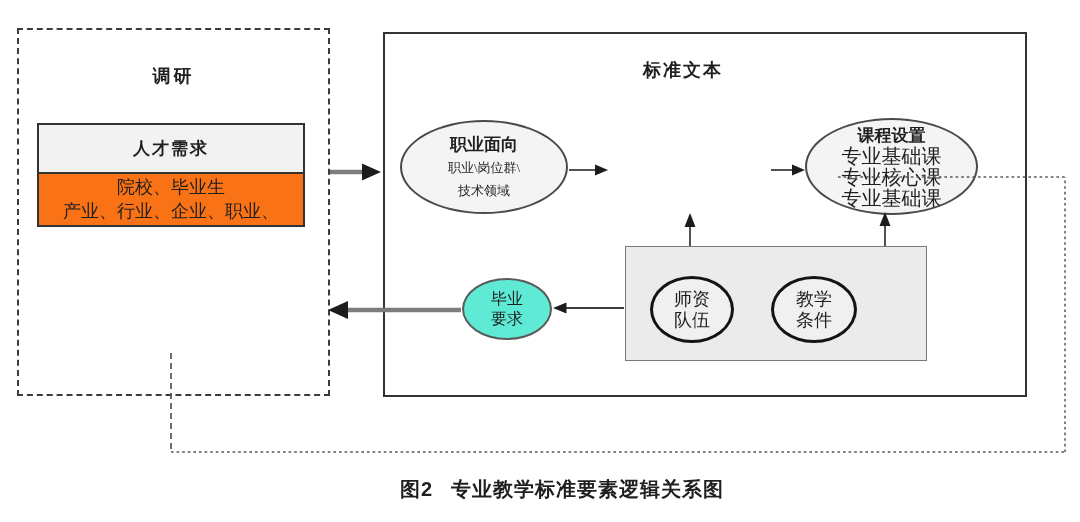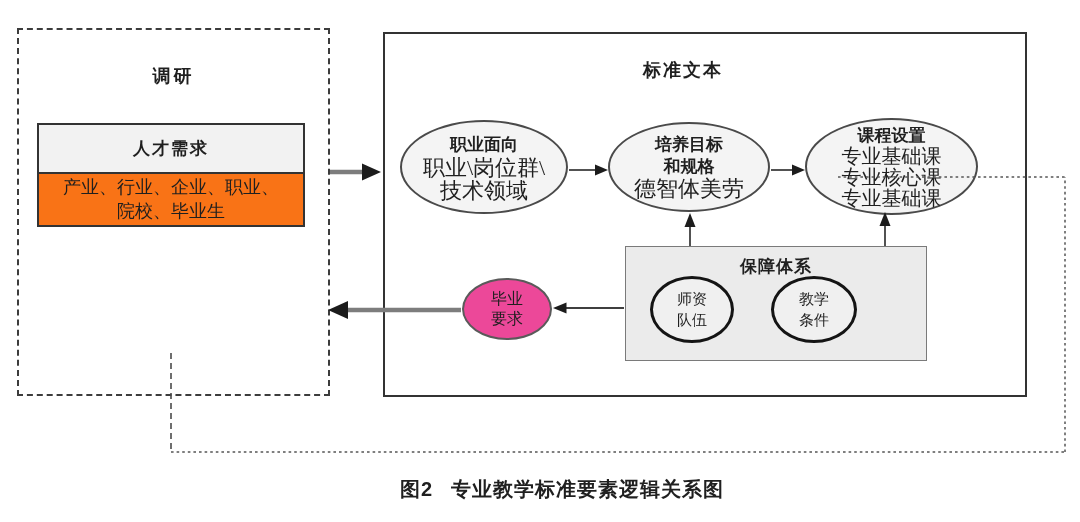--- a/index.html
+++ b/index.html
@@ -44,46 +44,46 @@
   .standard-title {
     position:absolute; left:0; right:0; top:24px; text-align:center;
     transform:translateX(-22px); font-weight:bold; font-size:18px; letter-spacing:2px;
   }
   .oval {
     position:absolute; border-radius:50%; box-sizing:border-box;
     background:var(--oval-fill,#f4f4f4); border:2px solid #4a4a4a;
     display:flex; flex-direction:column; align-items:center; justify-content:center;
   }
   .oval .t { font-weight:bold; font-size:17px; }
-  .oval .l { font-family:"Liberation Serif", serif; font-size:22px; }
+  .oval .l { font-family:"Liberation Serif", serif; font-size:13px; }
   #career     { left:15px;  top:86px; width:168px; height:94px; line-height:23px; }
   #goal       { left:223px; top:88px; width:162px; height:90px; line-height:22px; }
   #curriculum { left:420px; top:84px; width:173px; height:97px; line-height:21px; }
   #curriculum .l { font-size:20px; }
 
   .guarantee {
     position:absolute; left:240px; top:212px; width:302px; height:115px; box-sizing:border-box;
     background:var(--guarantee-fill,#ebebeb); border:1.5px solid #7a7a7a;
   }
   .guarantee-title {
     position:absolute; left:0; right:0; top:8px; text-align:center;
     font-weight:bold; font-size:17px; letter-spacing:1px;
   }
   .g-oval {
     position:absolute; border-radius:50%; box-sizing:border-box;
     border:3px solid #141414; background:#f0f0f0;
     display:flex; flex-direction:column; align-items:center; justify-content:center;
-    font-family:"Liberation Serif", serif; font-size:15px; line-height:21px; text-align:center;
+    font-family:"Liberation Serif", serif; font-size:18px; line-height:21px; text-align:center;
   }
   #teacher   { left:24px;  top:29px; width:84px; height:67px; }
   #condition { left:145px; top:29px; width:86px; height:67px; }
 
   #graduation {
     left:77px; top:244px; width:90px; height:62px;
-    background:#ec4899; border:2px solid #5a5a5a;
+    background:#5eead4; border:2px solid #5a5a5a;
     font-size:16px; line-height:20px;
   }
   #graduation .l { font-size:16px; }
 
   
   .overlay { position:absolute; left:0; top:0; z-index:5; pointer-events:none; }
   .ln    { stroke:var(--line-color,#3f3f3f); stroke-width:1.8; }
   .thick { stroke:var(--thick-arrow,#7d7d7d); stroke-width:4.5; }
   .hd    { fill:var(--arrow-head,#1c1c1c); stroke:none; }
   .dash  { stroke:#4a4a4a; stroke-width:1.6; stroke-dasharray:6 4; fill:none; }
@@ -100,51 +100,45 @@
 <body>
 
 <div class="stage">
 
   <div class="survey-box">
     <div class="panel-title">调研</div>
 
     <div class="databox talent">
       <div class="hdr">人才需求</div>
       <div class="bdy serif">
+        <span>院校、毕业生</span>
         <span>产业、行业、企业、职业、</span>
-        <span>院校、毕业生</span>
       </div>
     </div>
 
   </div>
 
   <div class="standard-box">
     <div class="standard-title">标准文本</div>
 
     <div class="oval" id="career">
       <div class="t">职业面向</div>
       <div class="l">职业\岗位群\</div>
       <div class="l">技术领域</div>
     </div>
 
-    <div class="oval" id="goal">
-      <div class="t">培养目标</div>
-      <div class="t">和规格</div>
-      <div class="l">德智体美劳</div>
-    </div>
 
     <div class="oval" id="curriculum">
       <div class="t">课程设置</div>
       <div class="l">专业基础课</div>
       <div class="l">专业核心课</div>
       <div class="l">专业基础课</div>
     </div>
 
     <div class="guarantee">
-      <div class="guarantee-title">保障体系</div>
       <div class="g-oval" id="teacher">
         <span>师资</span>
         <span>队伍</span>
       </div>
       <div class="g-oval" id="condition">
         <span>教学</span>
         <span>条件</span>
       </div>
     </div>
 

